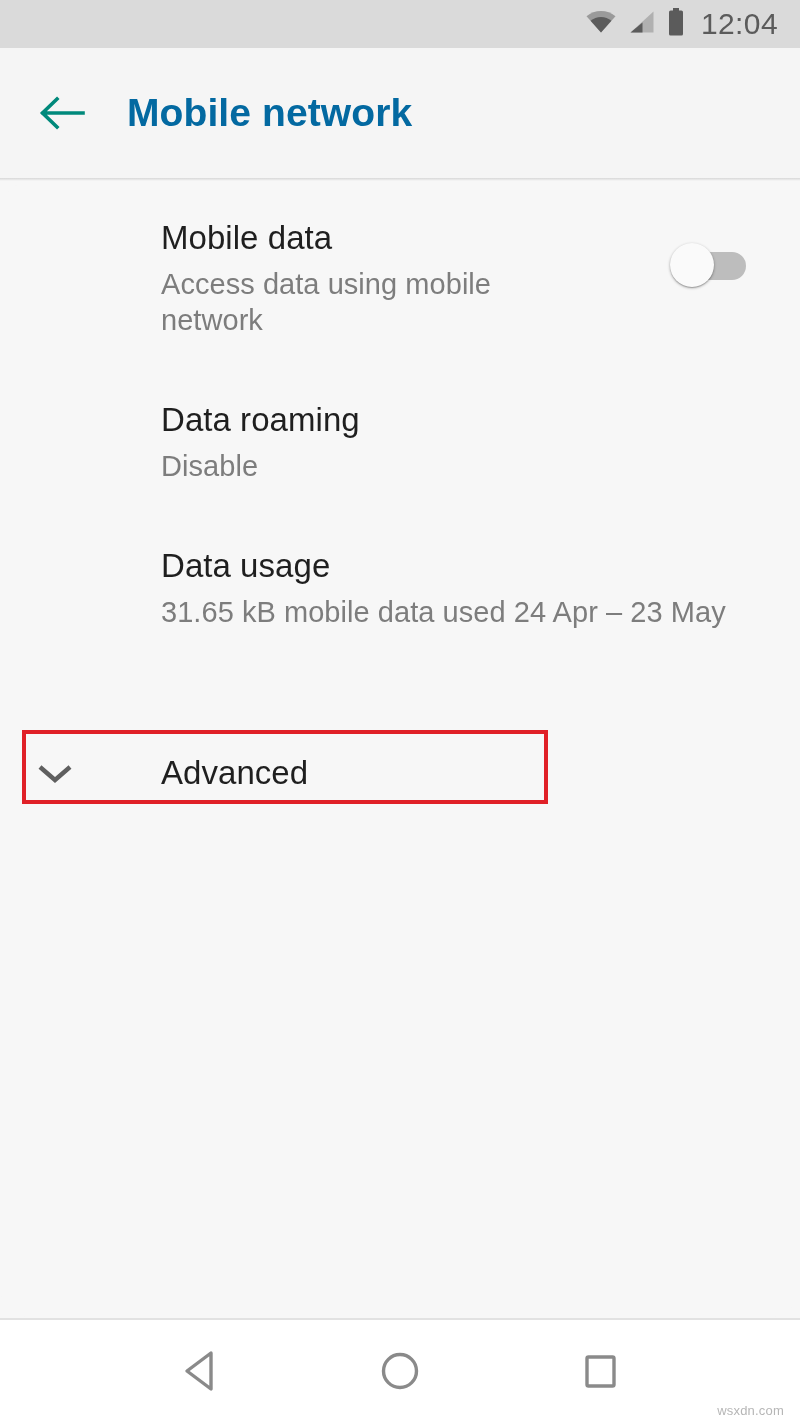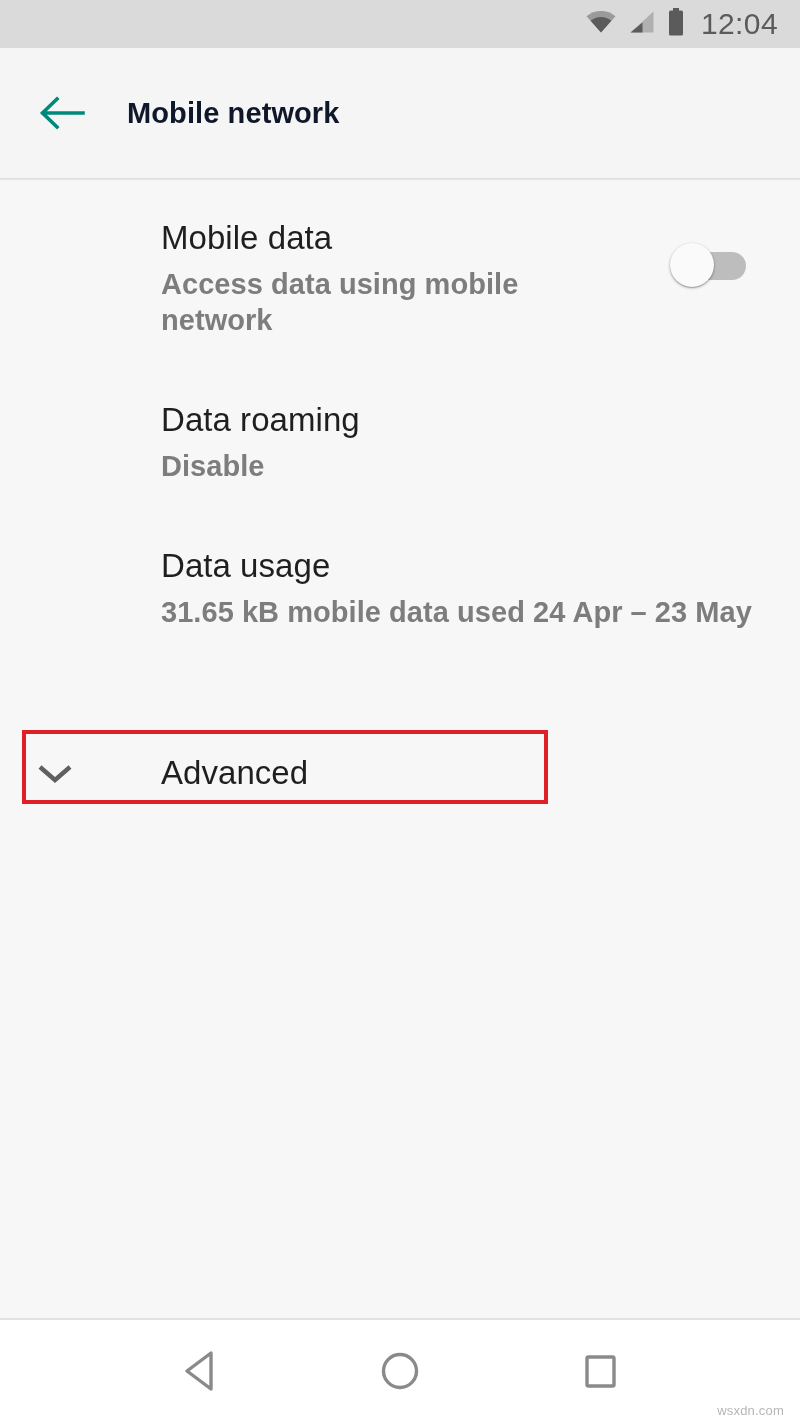--- a/index.html
+++ b/index.html
@@ -57,22 +57,22 @@
   .back-btn {
     width: 64px;
     height: 64px;
     margin-left: 30px;
     display: flex;
     align-items: center;
     justify-content: center;
     cursor: pointer;
   }
   .app-title {
-    font-size: 29px;
-    color: #0f172a;
+    font-size: 39px;
+    color: #0369a1;
     font-weight: 700;
     margin-left: 33px;
     letter-spacing: 0.1px;
     white-space: nowrap;
   }
   .app-bar-shadow {
     position: absolute;
     top: 178px; left: 0;
     width: 800px;
     height: 3px;
@@ -104,21 +104,21 @@
     color: #1f1f1f;
     line-height: 1.18;
     font-weight: 400;
     letter-spacing: 0.05px;
   }
   .pref-summary {
     font-size: 29px;
     color: #7d7d7d;
     line-height: 1.24;
     margin-top: 9px;
-    font-weight: 700;
+    font-weight: 400;
     letter-spacing: 0.05px;
   }
 
   #row-mobile-data { margin-top: 38px; }
   #row-mobile-data .pref-summary { max-width: 420px; }
   #row-data-roaming { margin-top: 62px; }
   #row-data-usage  { margin-top: 62px; }
   #row-data-usage .pref-summary { white-space: nowrap; }
 
   

